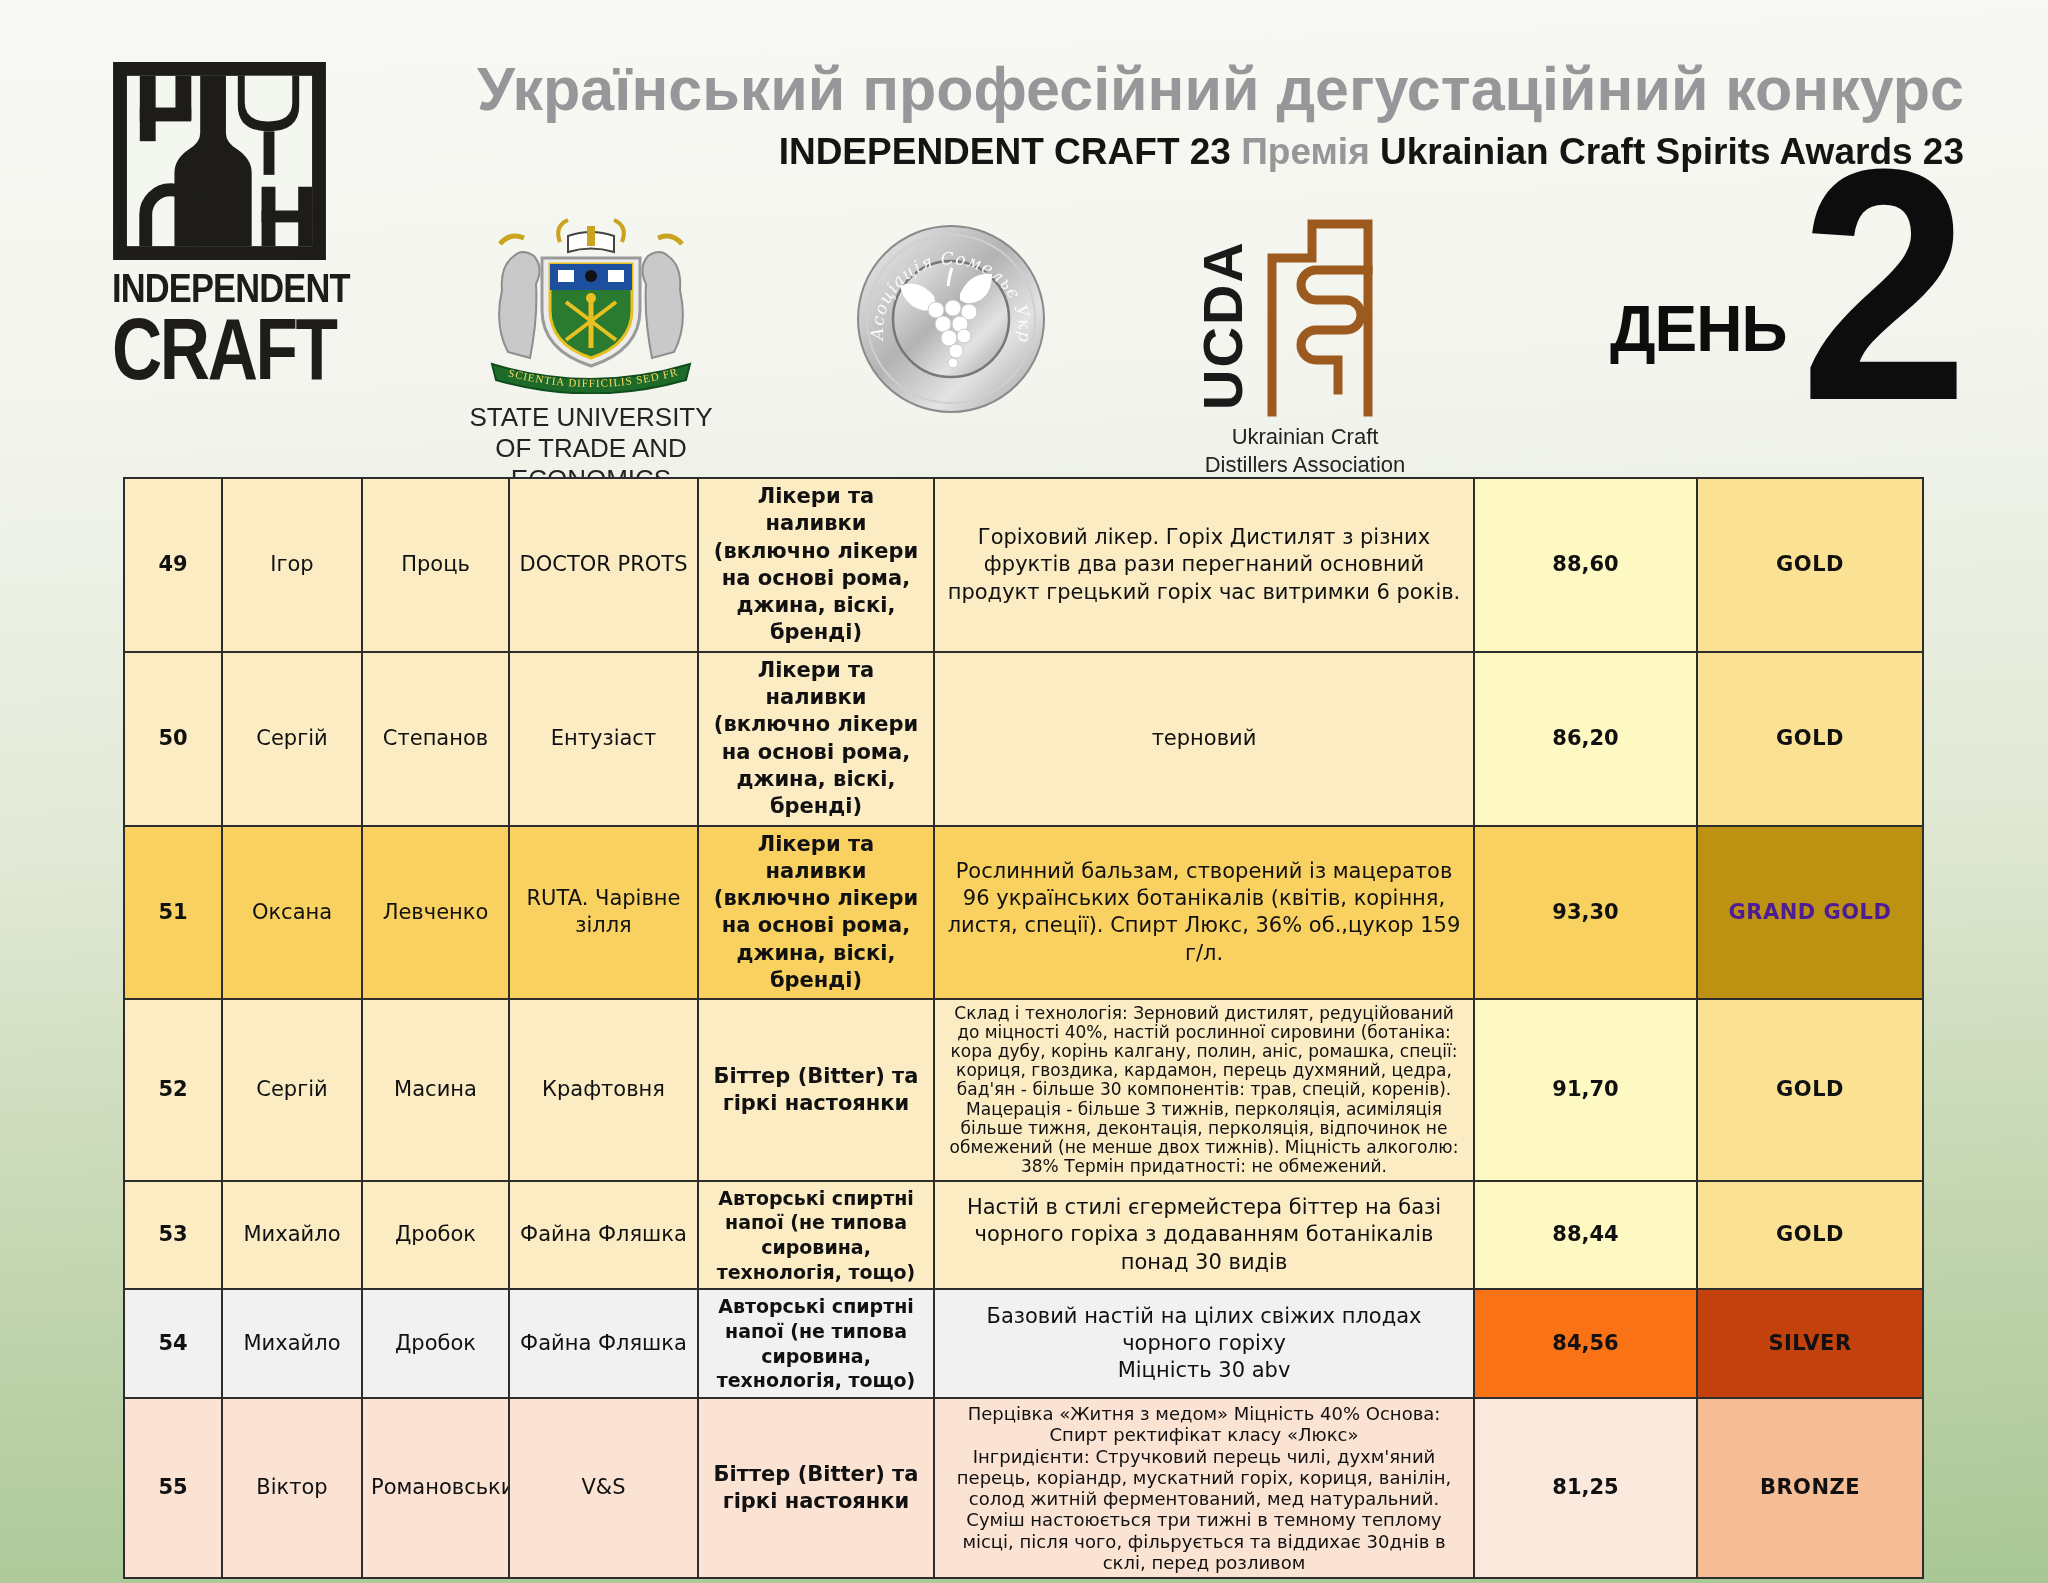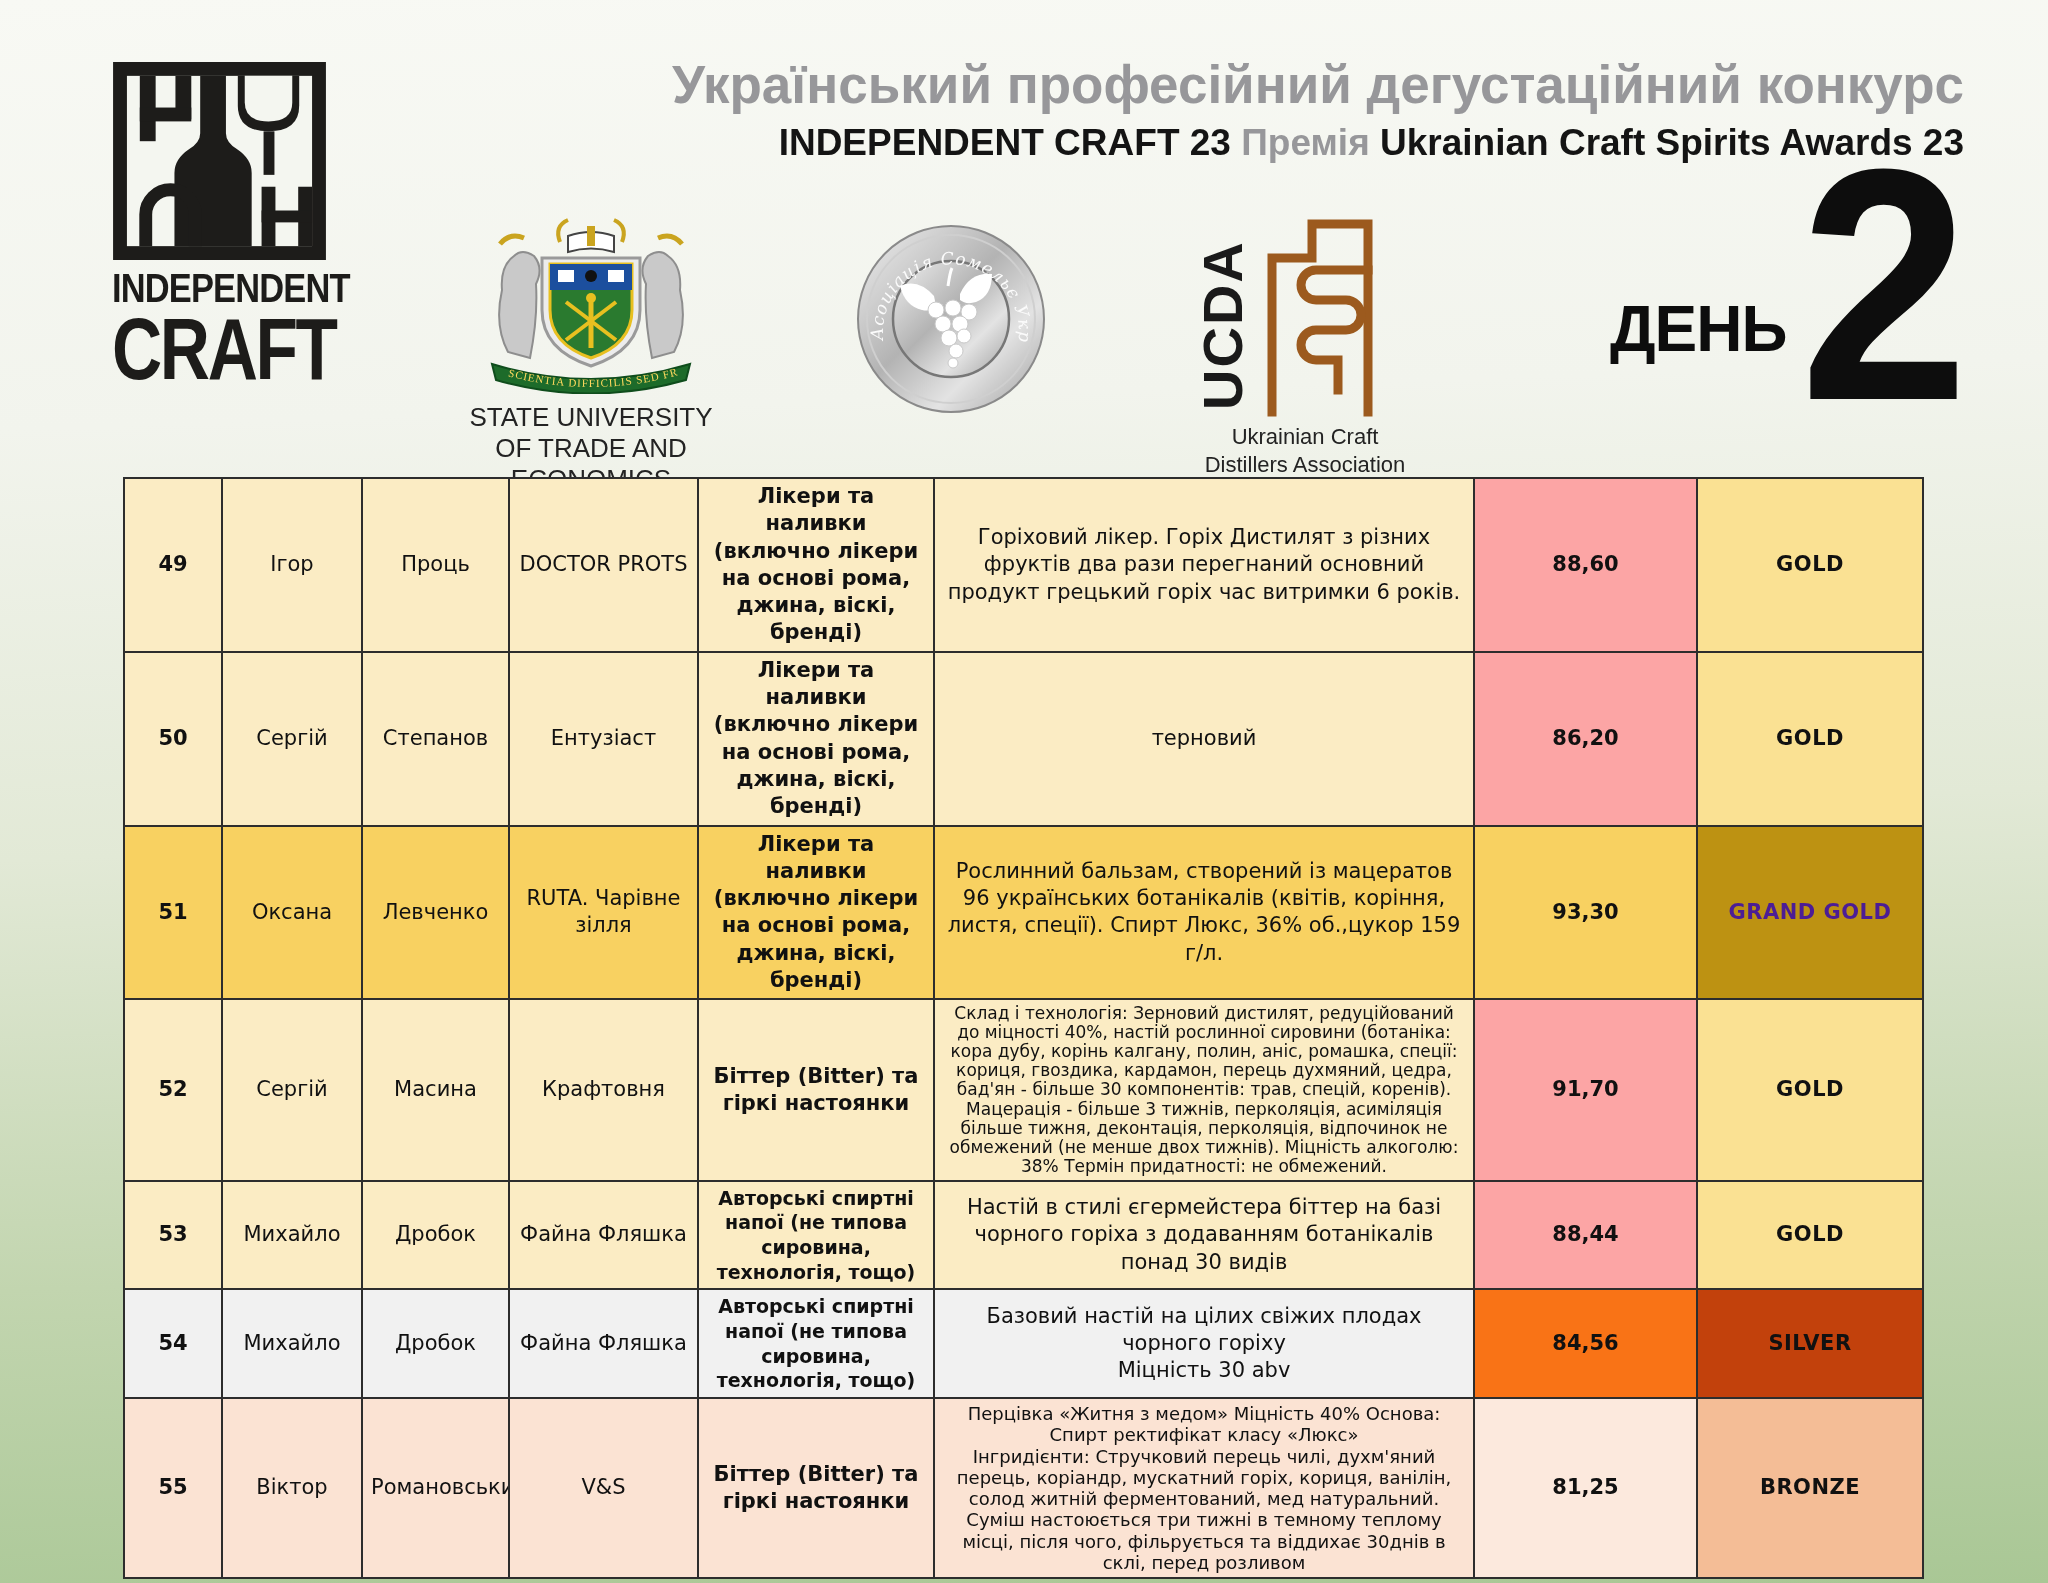--- a/index.html
+++ b/index.html
@@ -12,21 +12,21 @@
 
   
   .ic-logo{left:112px;top:62px;width:230px;text-align:left;}
   .ic-word1{font-family:"Liberation Sans",sans-serif;font-weight:bold;font-size:41px;
     letter-spacing:-1px;transform:scaleX(.84);transform-origin:left;line-height:1.0;margin-top:4px;color:#1d1c1a;}
   .ic-word2{font-family:"Liberation Sans",sans-serif;font-weight:bold;font-size:88px;
     letter-spacing:-3px;transform:scaleX(.79);transform-origin:left;line-height:.92;color:#1d1c1a;}
 
   
   .titles{right:84px;top:56px;width:1700px;text-align:right;font-family:"Liberation Sans",sans-serif;font-weight:bold;}
-  .title-uk{font-size:53px;color:#97979a;line-height:1.1;margin-bottom:9px;}
+  .title-uk{font-size:61px;color:#97979a;line-height:1.1;margin-bottom:9px;}
   .title-en{font-size:37px;color:#141414;line-height:1.1;white-space:nowrap;}
   .title-en .gray{color:#97979a;}
 
   
   .univ{left:466px;top:216px;width:250px;text-align:center;}
   .univ-text{font-family:"Liberation Sans",sans-serif;font-size:26px;line-height:1.2;color:#232323;margin-top:4px;}
 
   
   .medal{left:856px;top:224px;}
 
@@ -43,21 +43,21 @@
   table.results{position:absolute;left:123px;top:477px;border-collapse:collapse;table-layout:fixed;width:1799px;}
   table.results td{border:2px solid #2d2d2d;text-align:center;vertical-align:middle;padding:4px 8px;
     font-size:21px;line-height:1.3;overflow:hidden;}
   td.num{font-size:36px;font-weight:bold;}
   td.cat{font-weight:bold;line-height:1.25;}
   td.desc{font-size:19px;line-height:1.22;padding:5px 12px;white-space:pre-line;}
   td.score{font-size:31px;font-weight:bold;}
   td.award{font-size:31px;font-weight:bold;letter-spacing:.5px;}
 
   tr.tone-cream > td{background:#fbecc4;}
-  tr.tone-cream > td.score{background:#fca5a5;}
+  tr.tone-cream > td.score{background:#fef9c3;}
   tr.tone-cream > td.award{background:#fae193;}
   tr.tone-grand > td{background:#f8d161;}
   tr.tone-grand > td.award{background:#bd9212;color:#4c1d95;}
   tr.tone-silver > td{background:#f1f1f1;}
   tr.tone-silver > td.score{background:#f97316;}
   tr.tone-silver > td.award{background:#c2410c;}
   tr.tone-bronze > td{background:#fbe3d3;}
   tr.tone-bronze > td.score{background:#fce9dd;}
   tr.tone-bronze > td.award{background:#f4bd96;}
 </style>

